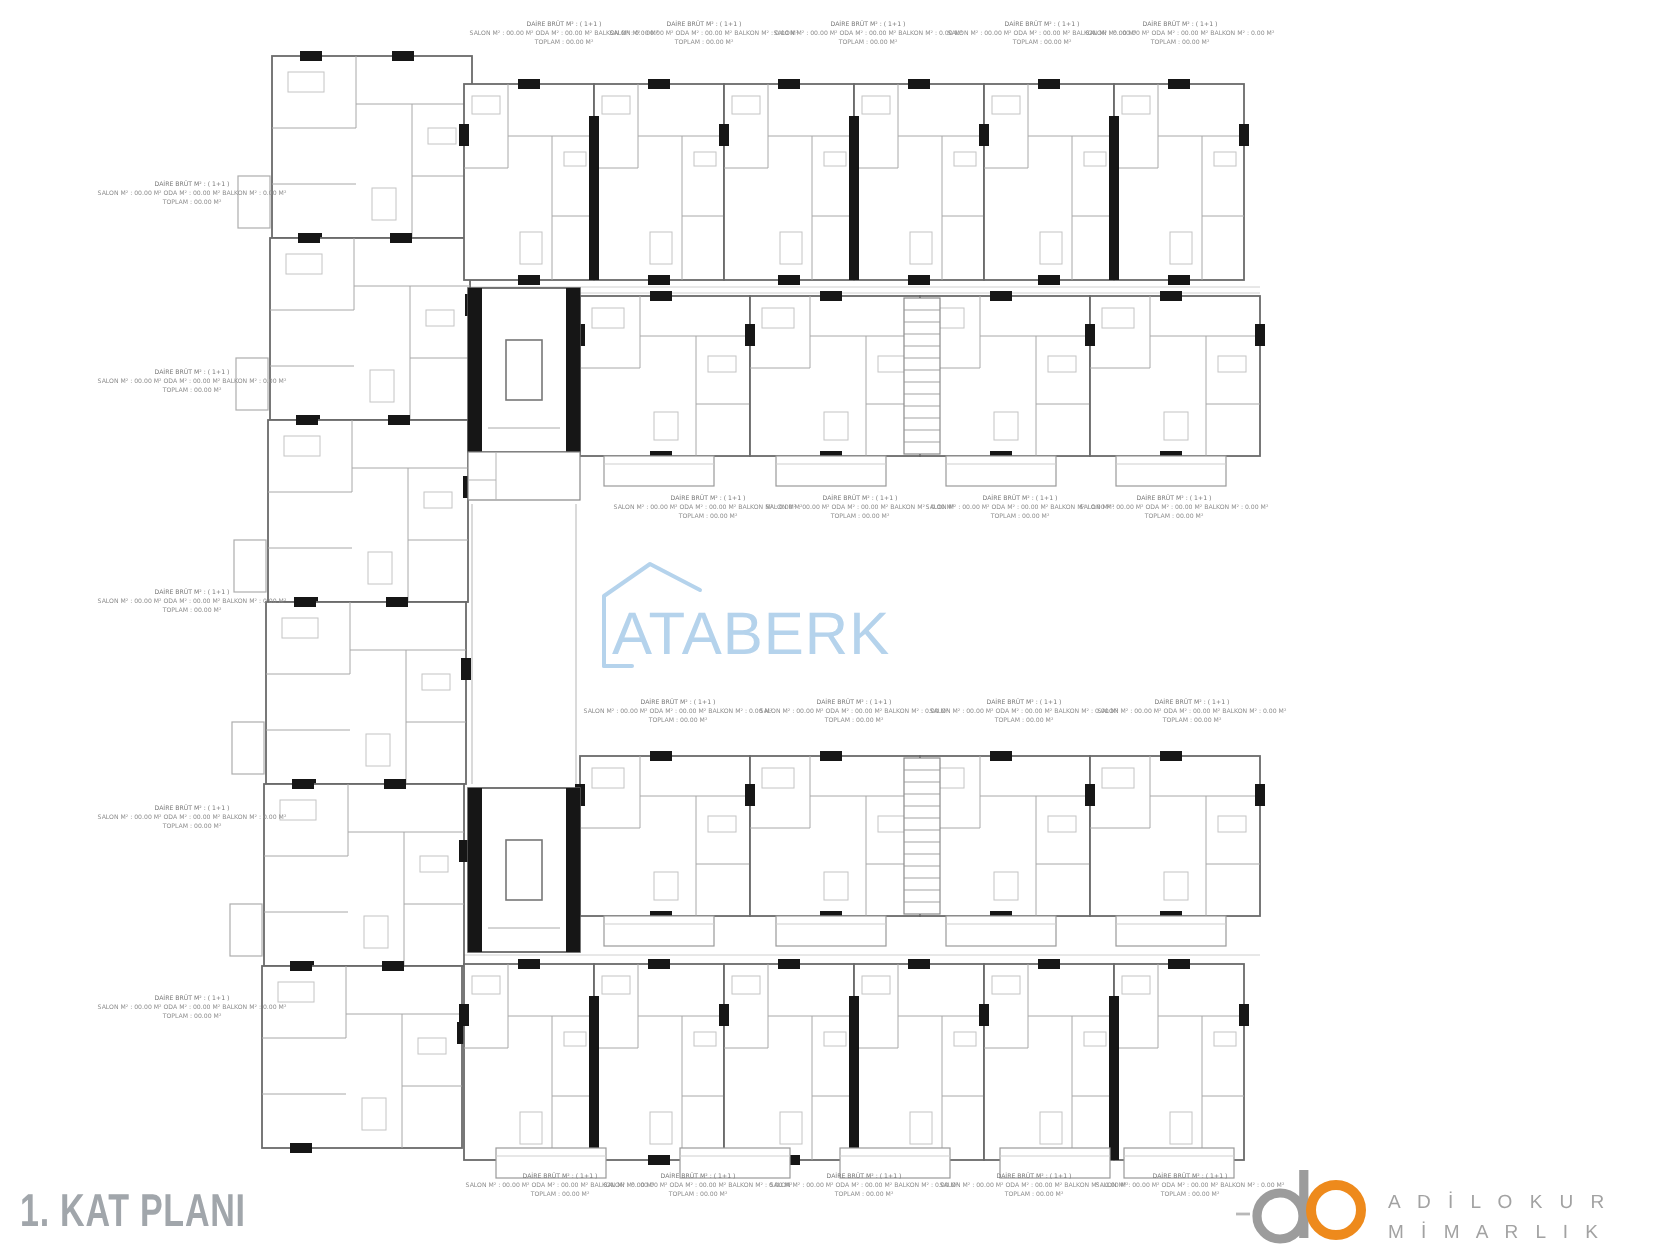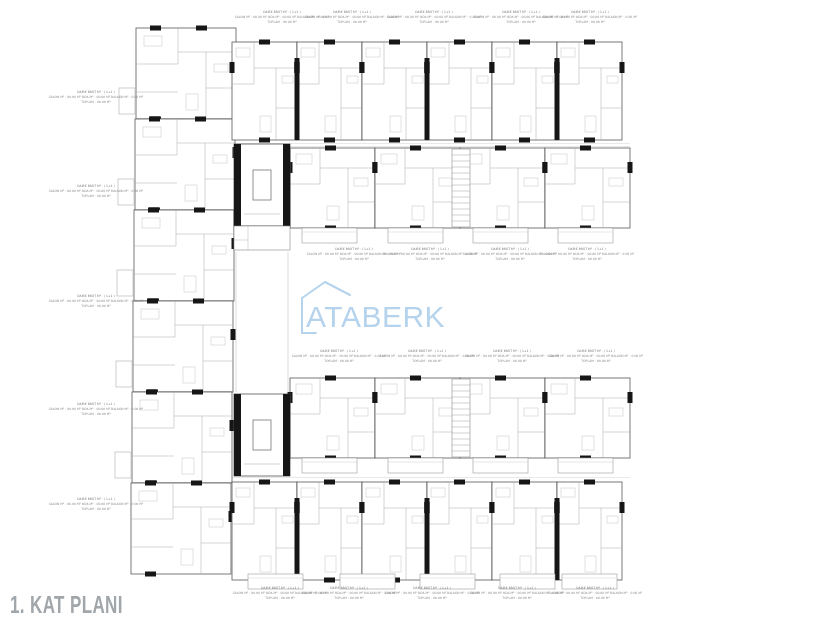--- a/index.html
+++ b/index.html
@@ -284,14 +284,26 @@
       <div>TOPLAM : 00.00 M²</div>
     </div>
   <div class="albl" style="left:96px;top:497px">
       <div class="b">DAİRE BRÜT M² : ( 1+1 )</div>
       <div>SALON M² : 00.00 M²   ODA M² : 00.00 M²   BALKON M² : 0.00 M²</div>
       <div>TOPLAM : 00.00 M²</div>
     </div>
 
   <div class="plan-title">1. KAT PLANI</div>
 
+  <div class="logo-wrap">
+    <svg viewBox="0 0 218 52" width="218" height="52">
+      <line x1="0" y1="29" x2="7" y2="29" stroke="#b8b8b8" stroke-width="1.4"></line>
+      <g>
+        <circle cx="22" cy="30" r="11.5" fill="none" stroke="#9c9c9c" stroke-width="4.6"></circle>
+        <rect x="31.6" y="7" width="4.6" height="34" fill="#9c9c9c"></rect>
+      </g>
+      <circle cx="50" cy="27" r="12.5" fill="none" stroke="#ee8a1c" stroke-width="5"></circle>
+      <text x="76" y="26" font-size="9.5" letter-spacing="3" fill="#a2a2a2" font-family="Liberation Sans, sans-serif">A D İ L O K U R</text>
+      <text x="76" y="41" font-size="9.5" letter-spacing="3" fill="#a2a2a2" font-family="Liberation Sans, sans-serif">M İ M A R L I K</text>
+    </svg>
+  </div>
 
 </div>
 
 </body></html>

